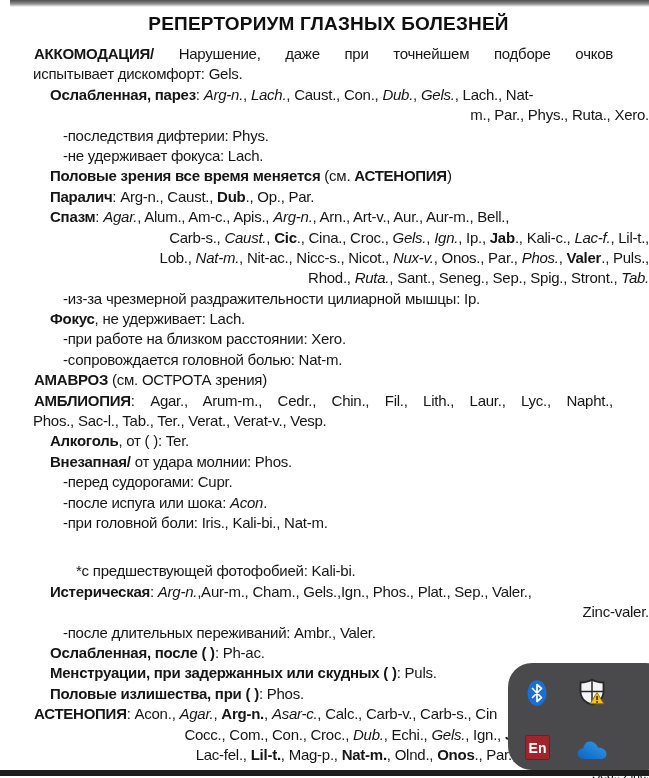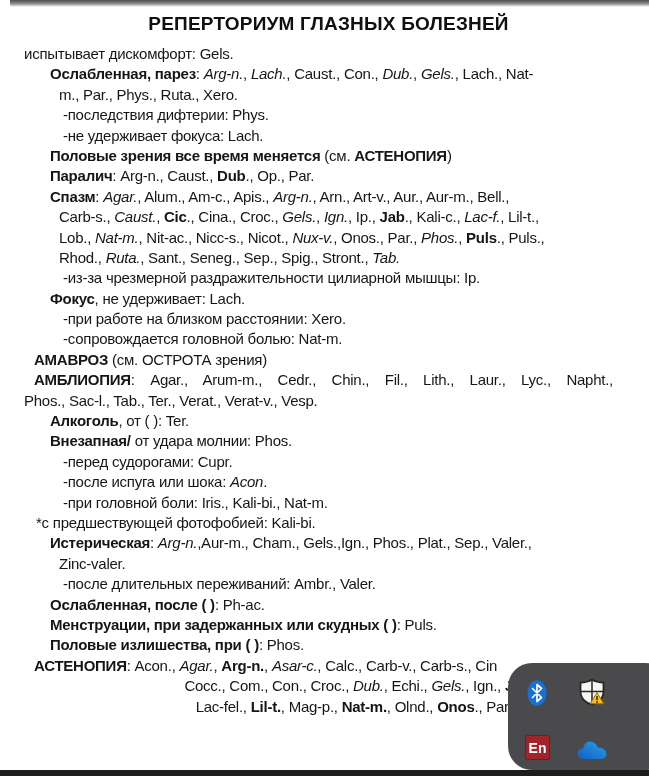--- a/index.html
+++ b/index.html
@@ -16,26 +16,26 @@
     position:absolute;top:9px;left:0;width:649px;margin:4px;
     text-align:center;font-size:19px;font-weight:700;color:#101010;
     letter-spacing:0.2px;
   }
   .doc{position:absolute;top:44px;left:0;width:649px;z-index:1;}
   .line{
     font-size:15px;line-height:20.4px;height:20.4px;
     letter-spacing:-0.25px;white-space:nowrap;color:#161616;
   }
   .lvl-r  {padding-left:34px;}
-  .lvl-rc {padding-left:24px;}
+  .lvl-rc {padding-left:33px;}
   .lvl-rc2{padding-left:35px;text-align:right;}
   .lvl-s  {padding-left:50px;}
-  .lvl-sc {padding-left:59px;}
+  .lvl-sc {padding-left:59px;text-align:right;}
   .lvl-d  {padding-left:63px;}
-  .lvl-st {padding-left:36px;}
+  .lvl-st {padding-left:76px;margin-top:28px;}
   .stretch{
     white-space:normal;text-align:justify;text-align-last:justify;
     padding-right:36px;
   }
   .small{font-size:12.5px;}
   .seg-b{font-weight:700;}
   .seg-i{font-style:italic;}
 
   .tray{
     position:absolute;left:508px;top:663px;width:161px;height:107px;
@@ -62,30 +62,31 @@
   }
 </style>
 </head>
 <body>
 
 <div class="top-edge"></div>
 
 <h1 class="title">РЕПЕРТОРИУМ ГЛАЗНЫХ БОЛЕЗНЕЙ</h1>
 
 <div class="doc">
+    <div class="line lvl-r stretch"><span class="seg-b">АККОМОДАЦИЯ/</span><span class="seg-r"> Нарушение, даже при точнейшем подборе очков</span></div>
     <div class="line lvl-rc"><span class="seg-r">испытывает дискомфорт: Gels.</span></div>
     <div class="line lvl-s"><span class="seg-b">Ослабленная, парез</span><span class="seg-r">: </span><span class="seg-i">Arg-n.</span><span class="seg-r">, </span><span class="seg-i">Lach.</span><span class="seg-r">, Caust., Con., </span><span class="seg-i">Dub.</span><span class="seg-r">, </span><span class="seg-i">Gels.</span><span class="seg-r">, Lach., Nat-</span></div>
     <div class="line lvl-sc"><span class="seg-r">m., Par., Phys., Ruta., Xero.</span></div>
     <div class="line lvl-d"><span class="seg-r">-последствия дифтерии: Phys.</span></div>
     <div class="line lvl-d"><span class="seg-r">-не удерживает фокуса: Lach.</span></div>
     <div class="line lvl-s"><span class="seg-b">Половые зрения все время меняется</span><span class="seg-r"> (см. </span><span class="seg-b">АСТЕНОПИЯ</span><span class="seg-r">)</span></div>
     <div class="line lvl-s"><span class="seg-b">Паралич</span><span class="seg-r">: Arg-n., Caust., </span><span class="seg-b">Dub</span><span class="seg-r">., Op., Par.</span></div>
     <div class="line lvl-s"><span class="seg-b">Спазм</span><span class="seg-r">: </span><span class="seg-i">Agar.</span><span class="seg-r">, Alum., Am-c., Apis., </span><span class="seg-i">Arg-n.</span><span class="seg-r">, Arn., Art-v., Aur., Aur-m., Bell.,</span></div>
     <div class="line lvl-sc"><span class="seg-r">Carb-s., </span><span class="seg-i">Caust.</span><span class="seg-r">, </span><span class="seg-b">Cic</span><span class="seg-r">., Cina., Croc., </span><span class="seg-i">Gels.</span><span class="seg-r">, </span><span class="seg-i">Ign.</span><span class="seg-r">, Ip., </span><span class="seg-b">Jab</span><span class="seg-r">., Kali-c., </span><span class="seg-i">Lac-f.</span><span class="seg-r">, Lil-t.,</span></div>
-    <div class="line lvl-sc"><span class="seg-r">Lob., </span><span class="seg-i">Nat-m.</span><span class="seg-r">, Nit-ac., Nicc-s., Nicot., </span><span class="seg-i">Nux-v.</span><span class="seg-r">, Onos., Par., </span><span class="seg-i">Phos.</span><span class="seg-r">, </span><span class="seg-b">Puls</span><span class="seg-r">., Puls.,</span></div>
+    <div class="line lvl-sc"><span class="seg-r">Lob., </span><span class="seg-i">Nat-m.</span><span class="seg-r">, Nit-ac., Nicc-s., Nicot., </span><span class="seg-i">Nux-v.</span><span class="seg-r">, Onos., Par., </span><span class="seg-i">Phos.</span><span class="seg-r">, </span><span class="seg-b">Valer</span><span class="seg-r">., Puls.,</span></div>
     <div class="line lvl-sc"><span class="seg-r">Rhod., </span><span class="seg-i">Ruta.</span><span class="seg-r">, Sant., Seneg., Sep., Spig., Stront., </span><span class="seg-i">Tab.</span></div>
     <div class="line lvl-d"><span class="seg-r">-из-за чрезмерной раздражительности цилиарной мышцы: Ip.</span></div>
     <div class="line lvl-s"><span class="seg-b">Фокус</span><span class="seg-r">, не удерживает: Lach.</span></div>
     <div class="line lvl-d"><span class="seg-r">-при работе на близком расстоянии: Xero.</span></div>
     <div class="line lvl-d"><span class="seg-r">-сопровождается головной болью: Nat-m.</span></div>
     <div class="line lvl-r"><span class="seg-b">АМАВРОЗ</span><span class="seg-r"> (см. ОСТРОТА зрения)</span></div>
     <div class="line lvl-r stretch"><span class="seg-b">АМБЛИОПИЯ</span><span class="seg-r">: Agar., Arum-m., Cedr., Chin., Fil., Lith., Laur., Lyc., Napht.,</span></div>
     <div class="line lvl-rc"><span class="seg-r">Phos., Sac-l., Tab., Ter., Verat., Verat-v., Vesp.</span></div>
     <div class="line lvl-s"><span class="seg-b">Алкоголь</span><span class="seg-r">, от ( ): Ter.</span></div>
     <div class="line lvl-s"><span class="seg-b">Внезапная/</span><span class="seg-r"> от удара молнии: Phos.</span></div>

